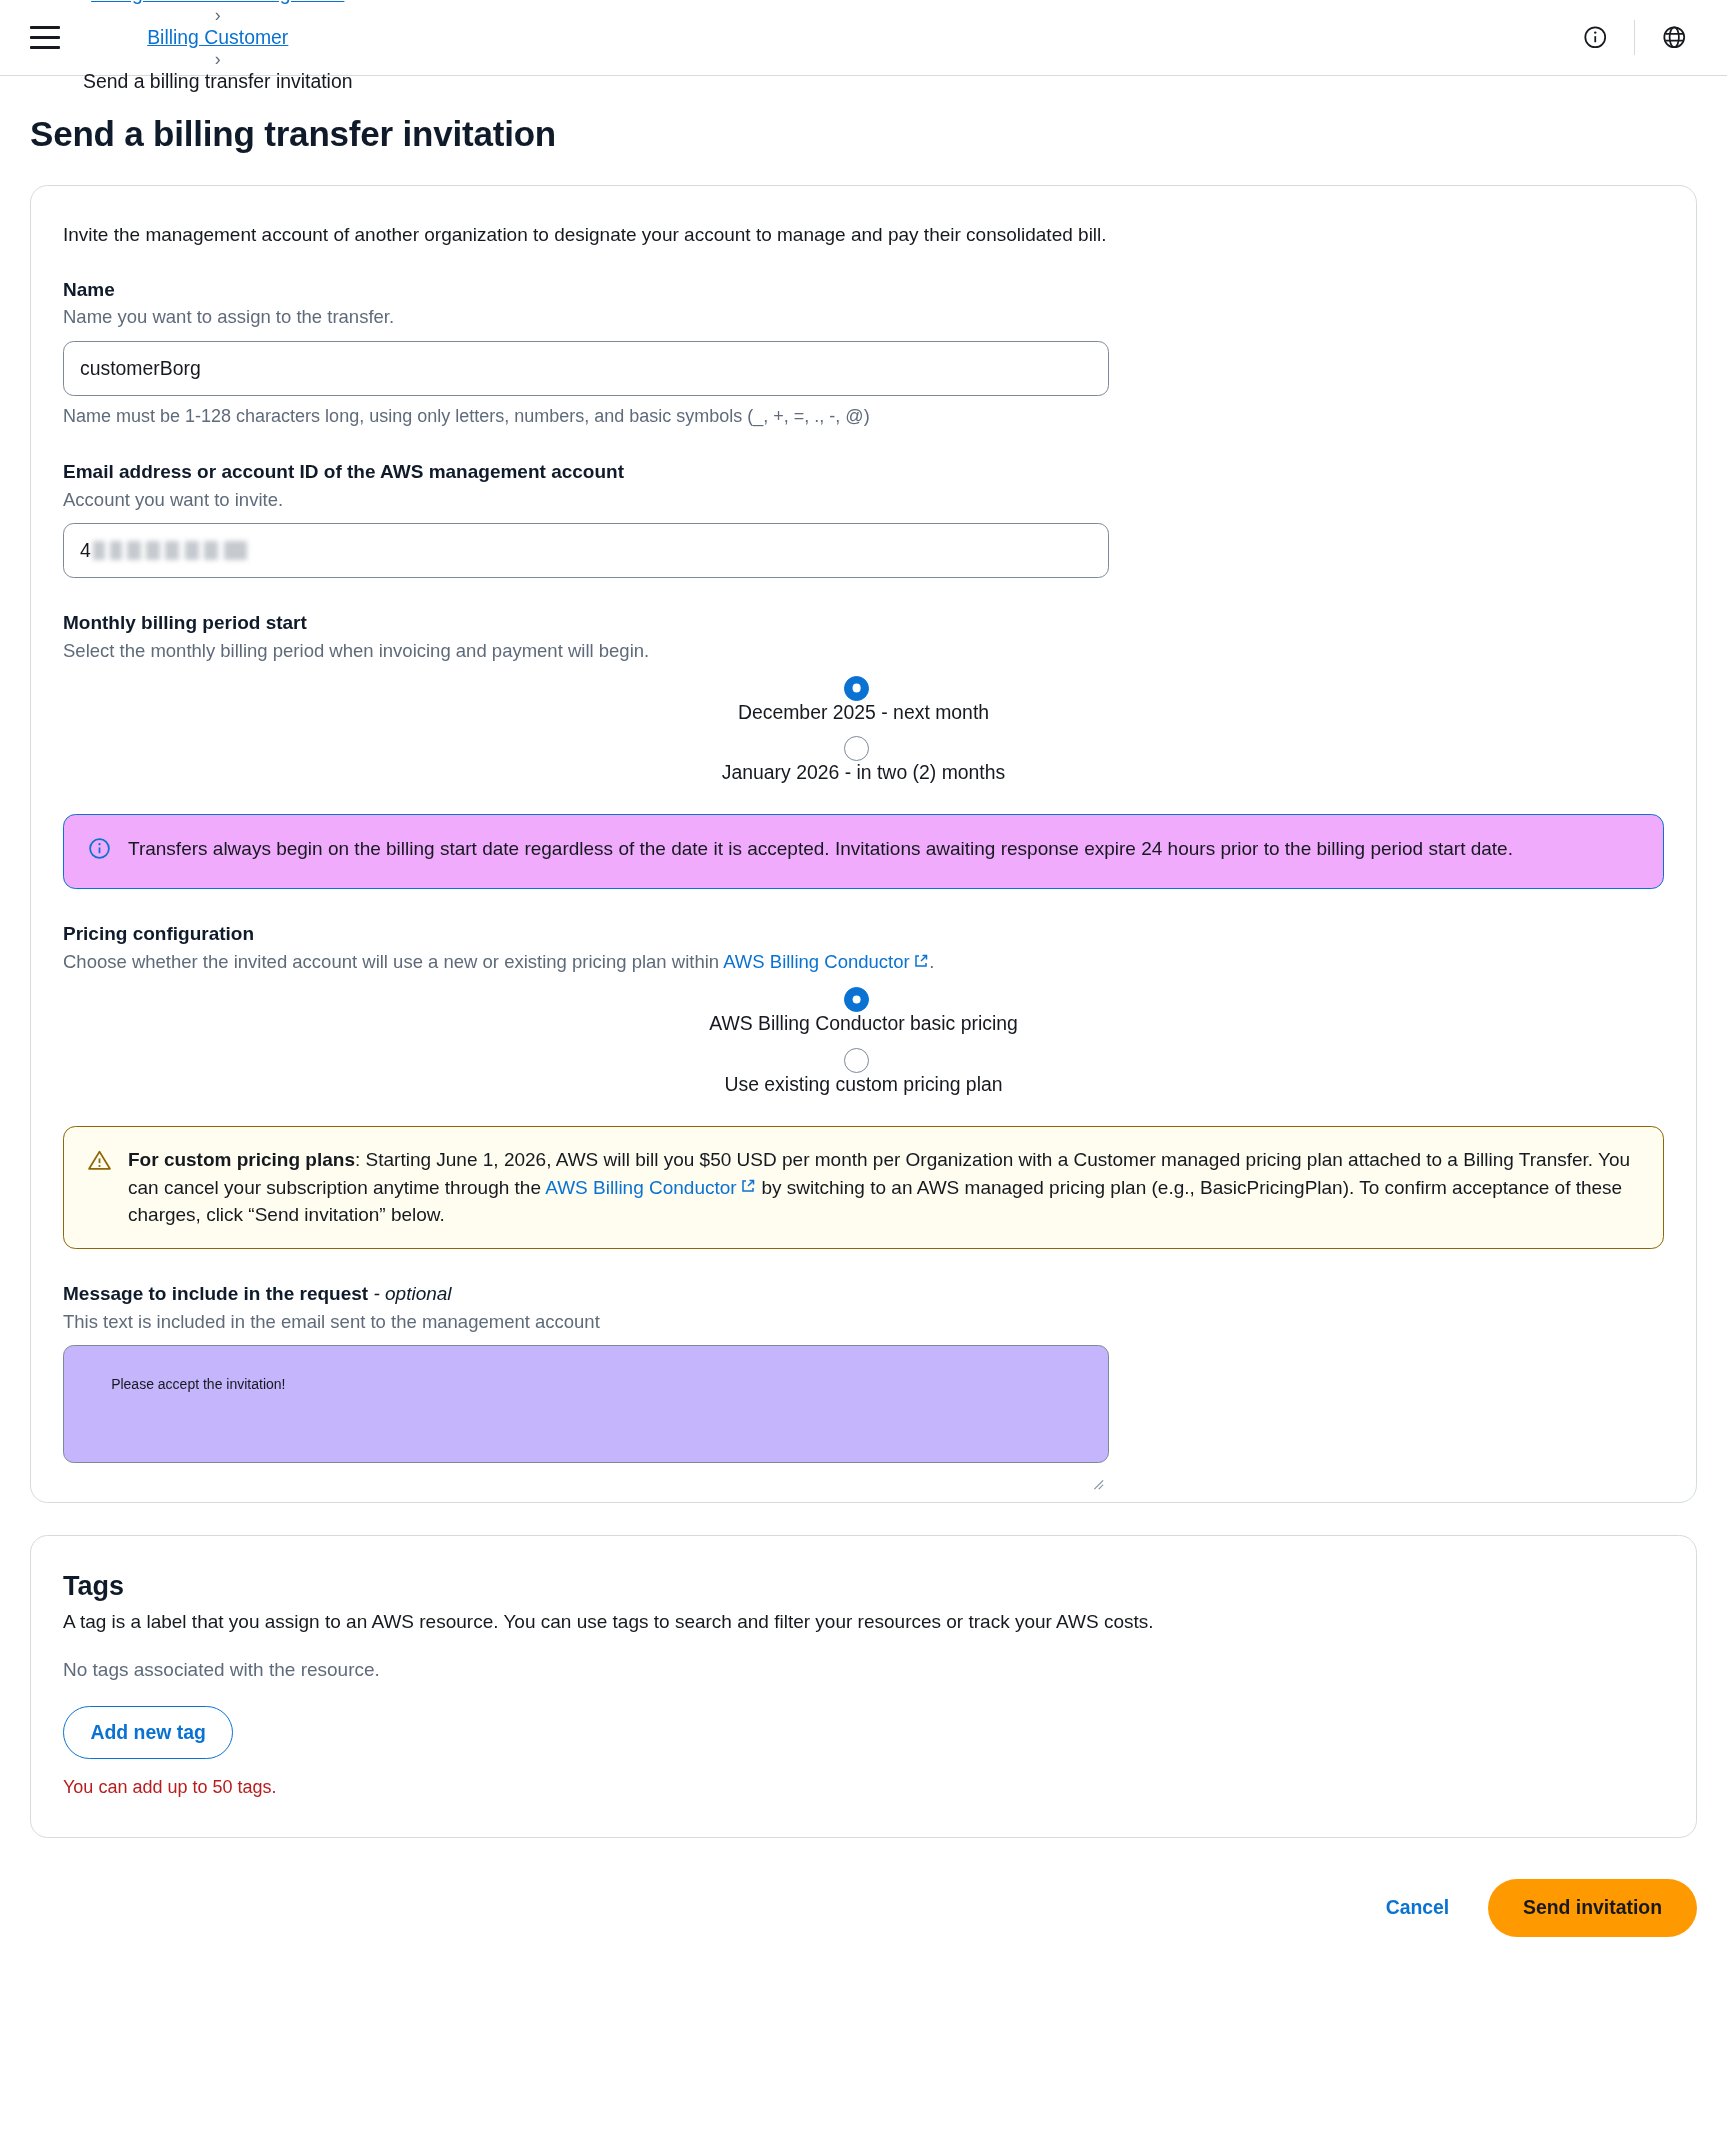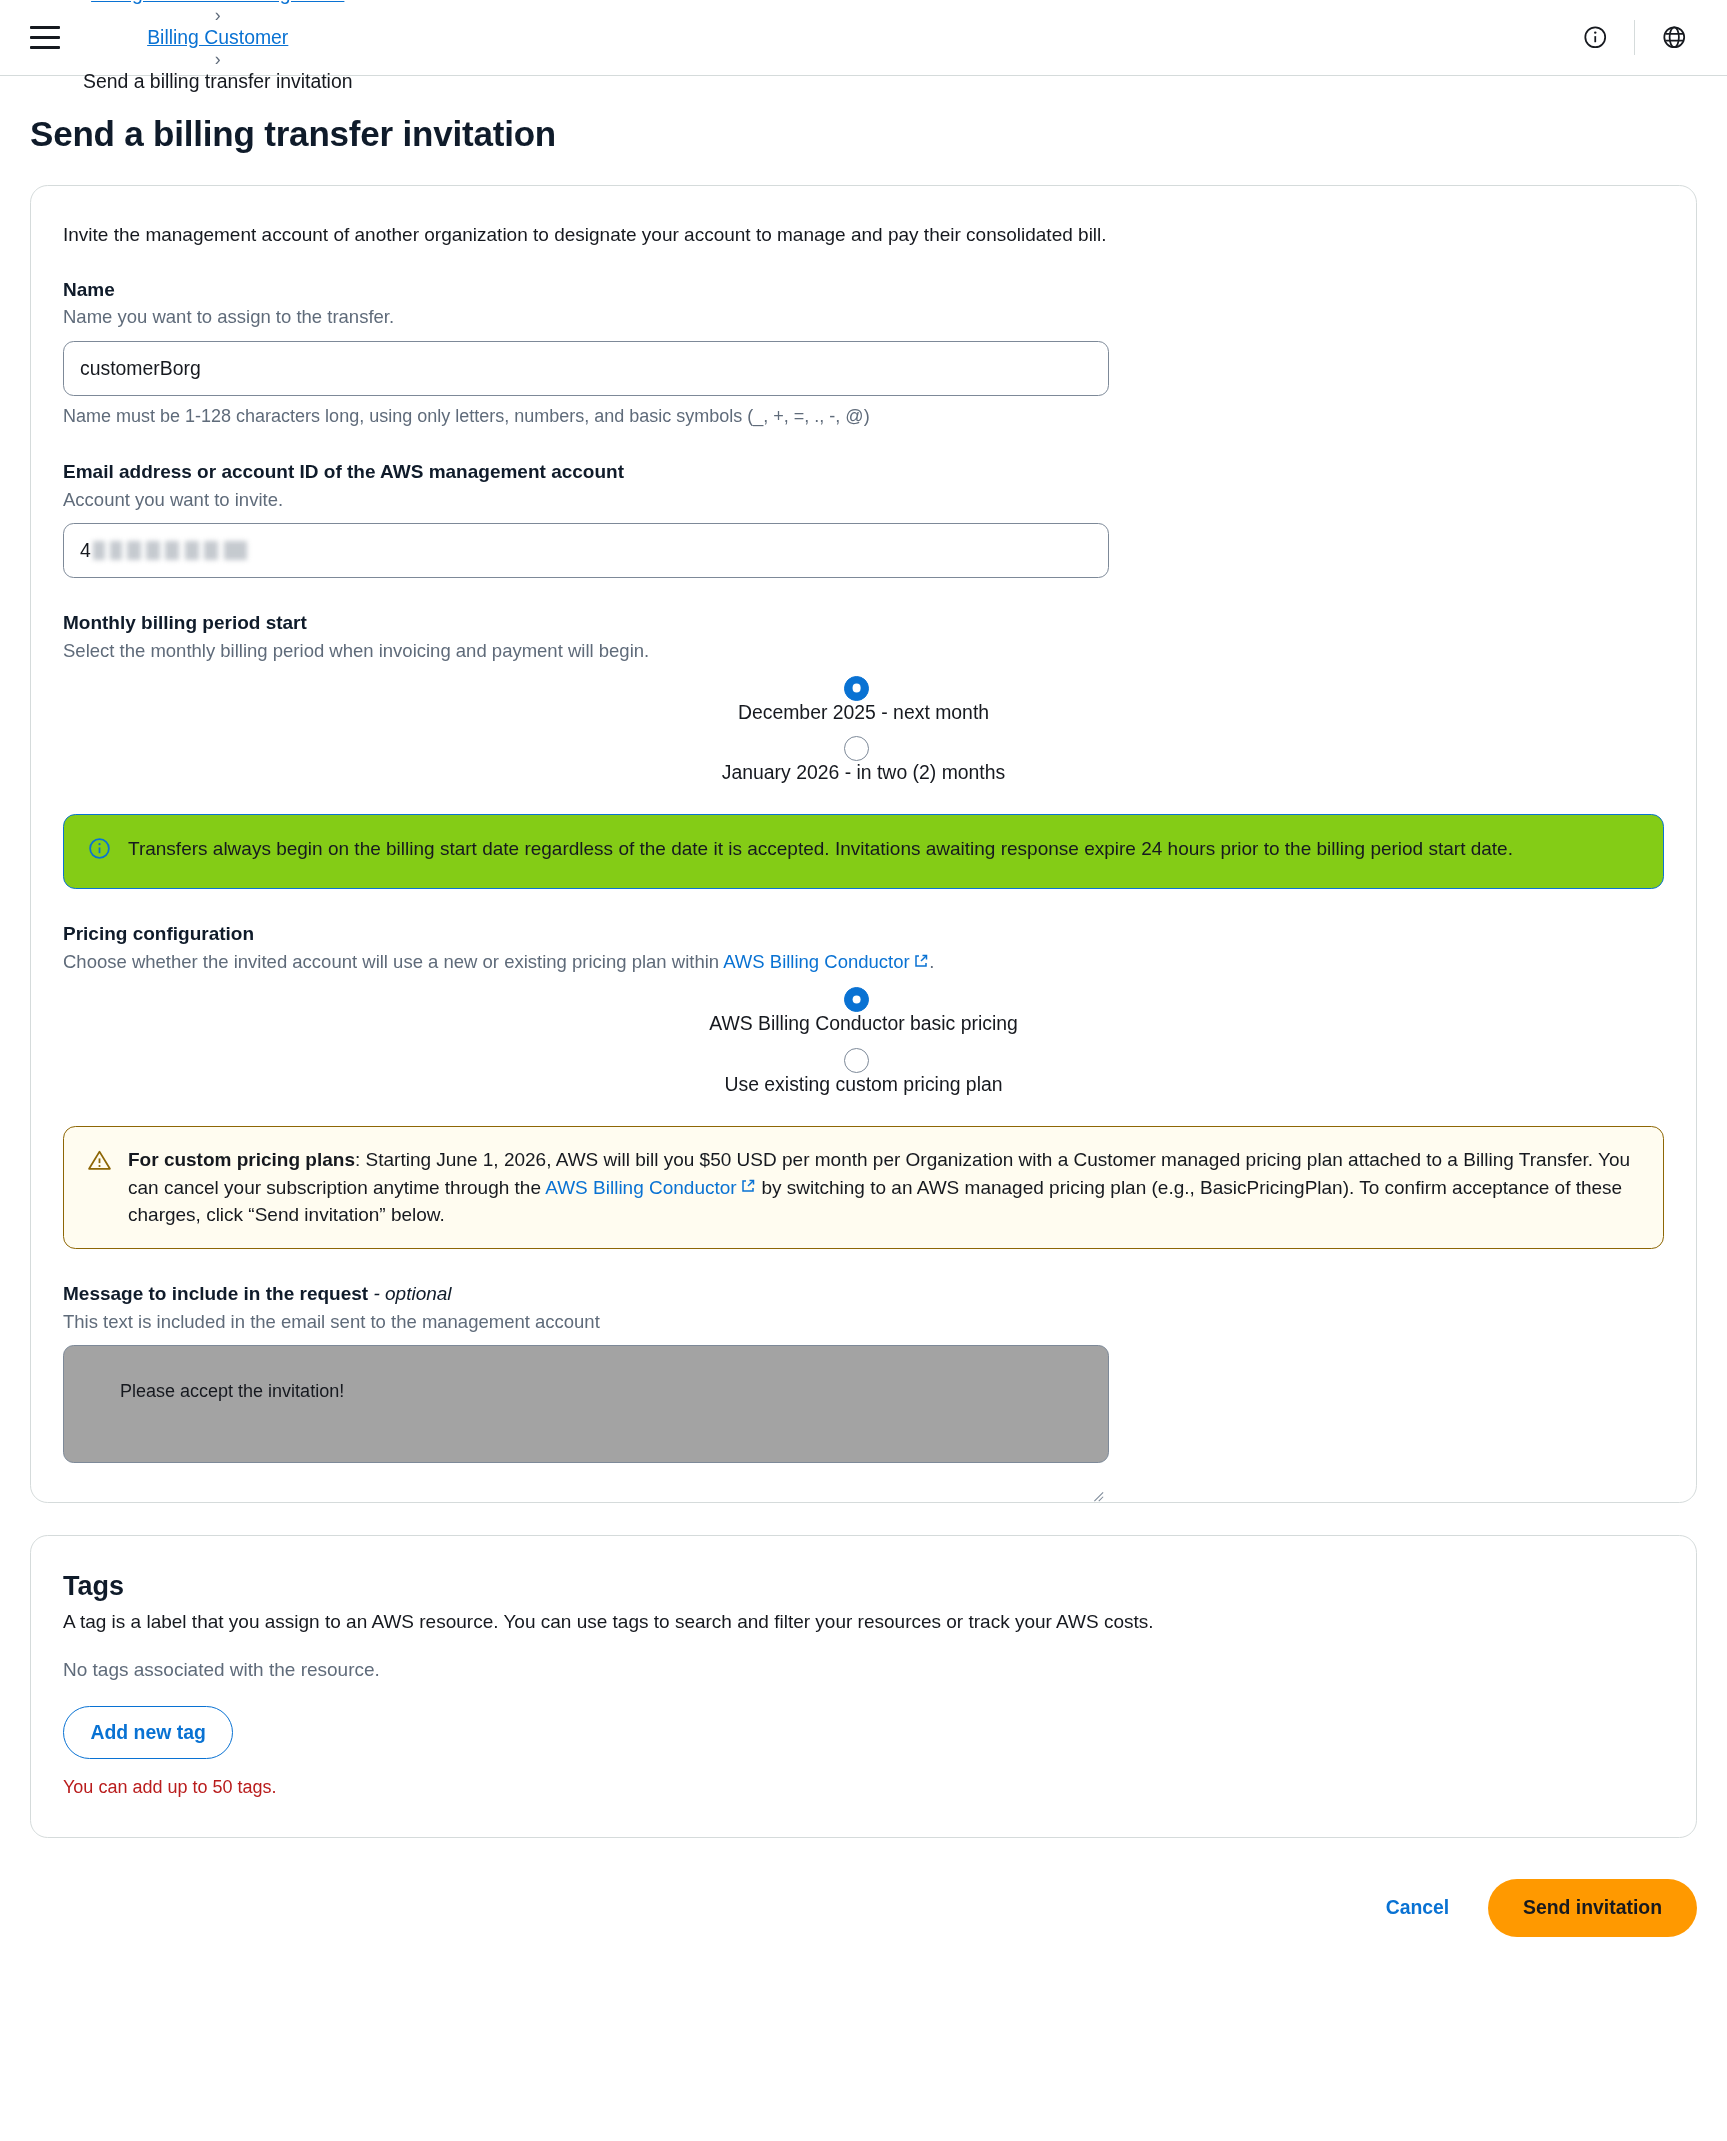--- a/index.html
+++ b/index.html
@@ -203,21 +203,21 @@
     display: flex;
     gap: 16px;
     border-radius: 12.4px;
     padding: 19.4px 23px;
     margin-top: 30px;
     line-height: 1.45;
     font-size: 19px;
   }
   .alert.info {
     border: 1.8px solid #0972d3;
-    background: #84cc16;
+    background: #f0abfc;
   }
   .alert.warn {
     border: 1.8px solid #8d6605;
     background: #fffcf0;
   }
   .alert-icon { flex: none; margin-top: 1.8px; }
   .alert-body { color: #16191f; }
   .alert-body b { font-weight: 700; }
   a.link {
     color: #0972d3;
@@ -231,24 +231,24 @@
     margin-left: 3.5px;
     vertical-align: -0.9px;
   }
 
   .textarea {
     width: 1046px;
     height: 118px;
     border: 0.9px solid #7d8998;
     border-radius: 10.6px;
     padding: 14px 16px;
-    font-size: 18px;
+    font-size: 14px;
     color: #16191f;
     font-family: "Liberation Sans", sans-serif;
-    background: #a3a3a3;
+    background: #c4b5fd;
     position: relative;
     white-space: pre-wrap;
   }
   .resize-grip {
     position: absolute;
     right: 4.4px;
     bottom: 3.5px;
     width: 14px;
     height: 14px;
   }

